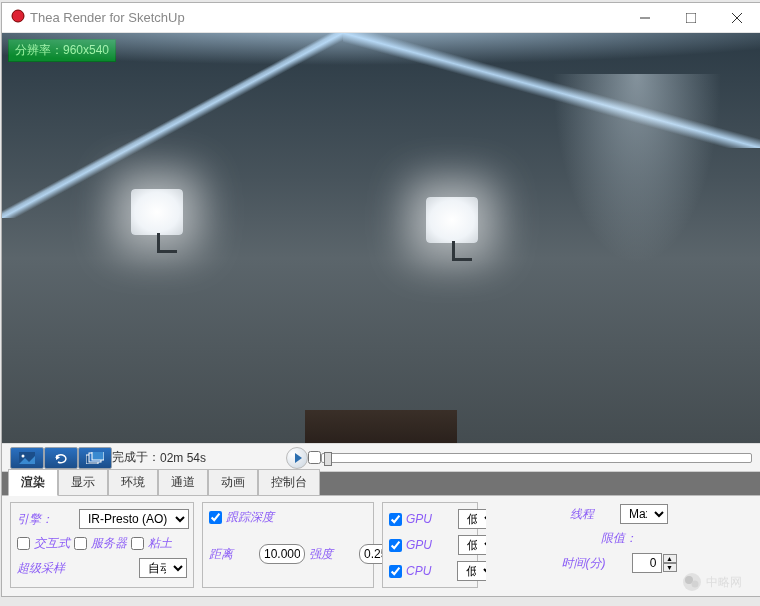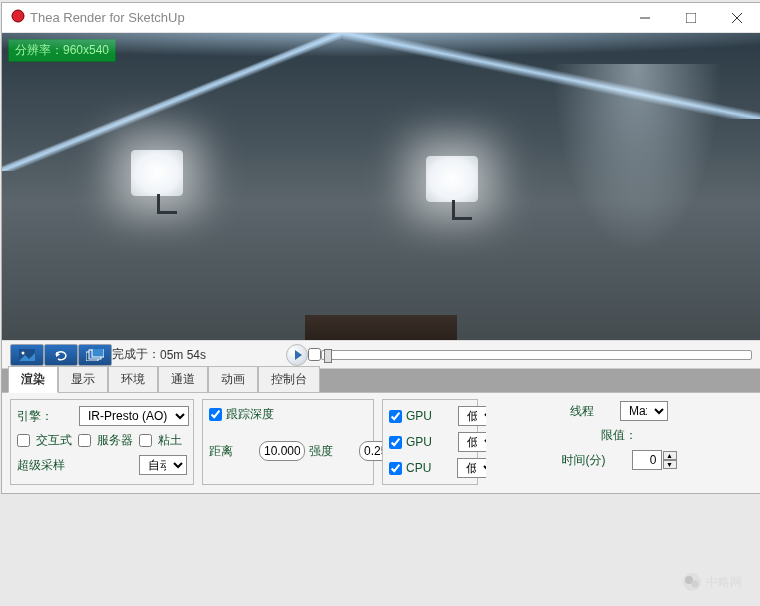--- a/index.html
+++ b/index.html
@@ -1,37 +1,37 @@
 <!DOCTYPE html>
 <html><head>
 <meta charset="utf-8">
 <style>
   * { box-sizing: border-box; margin: 0; padding: 0; font-family: "Microsoft YaHei", "SimSun", sans-serif; font-size: 12px; }
   body { background: #e8e8e8; width: 760px; height: 606px; overflow: hidden; }
-  .window { width: 760px; height: 492px; background: #fff; border: 1px solid #b0b0b0; display: flex; flex-direction: column; margin-top: 2px; margin-left: 1px;}
+  .window { width: 760px; height: 595px; background: #fff; border: 1px solid #b0b0b0; display: flex; flex-direction: column; margin-top: 2px; margin-left: 1px;}
   .titlebar { height: 30px; background: #fff; display: flex; align-items: center; padding-left: 8px; border-bottom: 1px solid #e4e4e4;}
   .titlebar .title { flex: 1; color: #888; font-size: 13px; padding-left: 4px;}
   .win-ctrl { width: 46px; height: 30px; display: flex; align-items: center; justify-content: center; color: #666; }
   .win-ctrl svg { width: 10px; height: 10px; }
   .viewport { flex: 1; position: relative; background: linear-gradient(180deg,#2b3a45 0%, #47535b 35%, #5b656b 55%, #444c50 100%); overflow: hidden;}
   .res-badge { position: absolute; top: 6px; left: 6px; background: #0a8a2e; color: #9af59b; padding: 2px 6px; font-size: 12px; border:1px solid #066d22;}
   .toolbar-row { height: 28px; background: #f4f4f4; display: flex; align-items: center; padding: 2px 8px; gap: 0; border-top: 1px solid #ddd;}
   .icon-btn { width: 34px; height: 22px; border: 1px solid #9aa3ad; border-radius: 2px; background: linear-gradient(#2a70c0,#1b4e8a); display:flex; align-items:center; justify-content:center; color:#fff;}
   .status-complete { color: #333; }
   .play-btn { width: 22px; height: 22px; border: 1px solid #bbb; border-radius: 11px; background: radial-gradient(circle at 30% 30%, #fff, #c9d4df); display:flex; align-items:center; justify-content:center;}
   .play-btn .tri { width:0; height:0; border-left:7px solid #2d6fb0; border-top:5px solid transparent; border-bottom:5px solid transparent; margin-left:2px;}
   .hslider { flex:1; height: 10px; background:#fff; border:1px solid #999; border-radius:2px; position:relative;}
   .hslider .thumb { position:absolute; left:2px; top:-2px; width:8px; height:14px; background:#dedede; border:1px solid #777;}
-  .tabs-row { height: 24px; background:#a3a3a3; display:flex; gap:0; padding-left:6px; border-top:1px solid #ccc; align-items: flex-end;}
+  .tabs-row { height: 24px; background:#737373; display:flex; gap:0; padding-left:6px; border-top:1px solid #ccc; align-items: flex-end;}
   .tab { padding: 4px 12px; border:1px solid #bbb; background:#f0f0f0; color:#333; position:relative; top:1px;}
   .tab.active { background:#fff; border-bottom:1px solid #fff; font-weight: bold;}
   .panel-area { background:#f4f4f4; padding: 6px 8px 8px 8px; display:flex; gap:8px; border-top:1px solid #bbb;}
   .group { border:1px solid #bbb; background:#f4f4f4; padding:6px 6px; display:flex; flex-direction:column; gap:6px; }
   .row { display:flex; align-items:center; gap:4px; }
-  .lbl { color:#14532d; white-space:nowrap; }
+  .lbl { color:#8b5cf6; white-space:nowrap;font-style:italic; }
   select, input[type=text] { background:#fff; border:1px solid #888; height:20px; padding:0 4px; font-size:12px;margin-left:22px;}
   .spin-wrap { display:flex; align-items:center; }
   .spin-wrap input { width:34px; text-align:right;}
   .spin-btns { display:flex; flex-direction:column; margin-left:1px;}
   .spin-btns span{ width:14px; height:9px; border:1px solid #888; background:#eee; display:flex; align-items:center; justify-content:center; font-size:7px; line-height:7px;}
   input[type=checkbox]{ width:13px; height:13px; }
   .watermark { position:absolute; right:18px; bottom:14px; color:#d8d8d8; opacity:0.8; font-size:13px; display:flex; align-items:center; gap:4px;}
   
   .ceiling-glow { position:absolute; top:0; left:0; right:0; height:30%; background:
       radial-gradient(ellipse 120% 60% at 45% -10%, rgba(200,230,255,0.8), transparent 60%);}
@@ -107,21 +107,21 @@
         </svg>
     </div>
     <div class="icon-btn">
       <svg width="18" height="12">
           <rect x="0" y="3" width="12" height="9" fill="#1b4e8a" stroke="#fff"></rect>
           <rect x="3" y="1" width="12" height="9" fill="#2a70c0" stroke="#fff"></rect>
           <rect x="6" y="-1" width="12" height="9" fill="#3a8ad0" stroke="#fff"></rect>
         </svg>
     </div>
     <span class="status-complete">完成于：</span>
-    <span class="status-complete">05m 54s</span>
+    <span class="status-complete">02m 54s</span>
     <div style="flex:0 0 80px"></div>
     <div class="play-btn">
         <div class="tri"></div>
       </div>
     <input type="checkbox" style="">
     <div class="hslider">
         <div class="thumb"></div>
       </div>
   </div>
 
@@ -134,21 +134,21 @@
     <div class="tab">控制台</div>
   </div>
 
   <div class="panel-area">
 
     <div class="group" style="width:184px">
       <div class="row">
         <span class="lbl">引擎：</span>
         <select style="flex:1"><option>IR-Presto (AO)</option></select>
       </div>
-      <div class="row" style="gap:6px">
+      <div class="row" style="">
         <input type="checkbox" style="">
           <span class="lbl">交互式</span>
         <input type="checkbox" style="">
           <span class="lbl">服务器</span>
         <input type="checkbox" style="">
           <span class="lbl">粘土</span>
       </div>
       <div class="row">
         <span class="lbl" style="flex:1">超级采样</span>
         <select style="width:48px"><option>自动</option></select>

